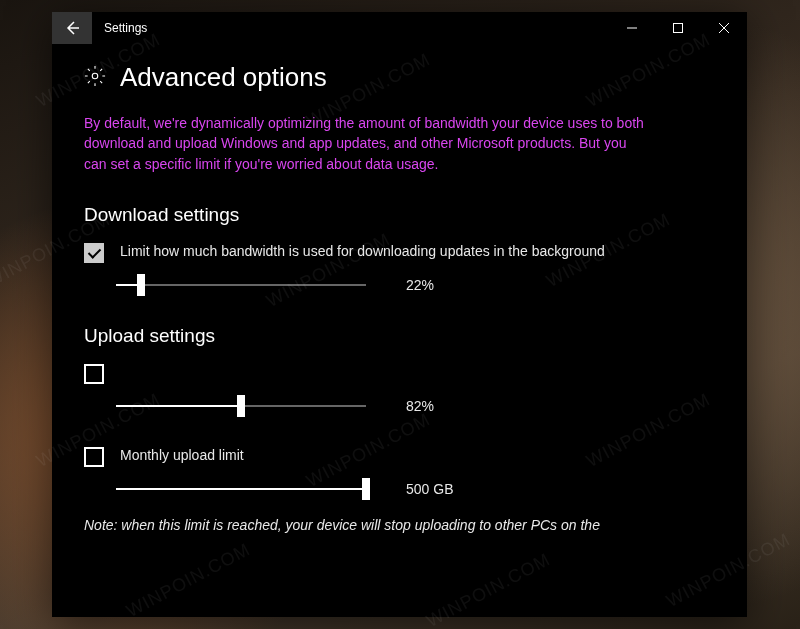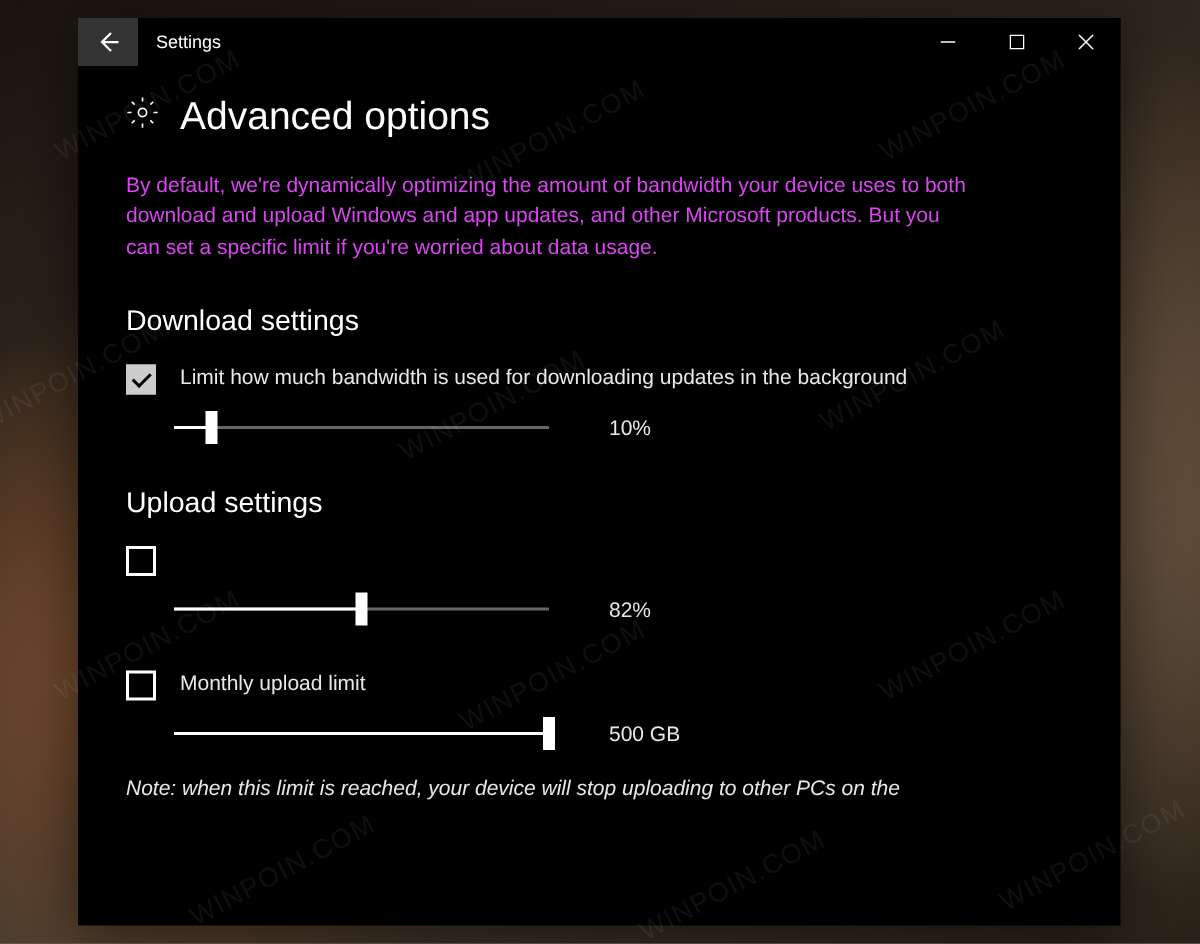--- a/index.html
+++ b/index.html
@@ -271,21 +271,21 @@
     <div class="option-row">
       <div class="checkbox checked"></div>
       <div class="option-label">Limit how much bandwidth is used for downloading updates in the background</div>
     </div>
     <div class="slider-row">
       <div class="slider">
         <div class="slider-track"></div>
         <div class="slider-fill" style="width:10%"></div>
         <div class="slider-thumb" style="left:10%"></div>
       </div>
-      <div class="slider-value">10%</div>
+      <div class="slider-value">22%</div>
     </div>
 
     <div class="section2">
       <h2 class="section-heading">Upload settings</h2>
 
       <div class="option-row">
         <div class="checkbox"></div>
       </div>
       <div class="slider-row">
         <div class="slider">

